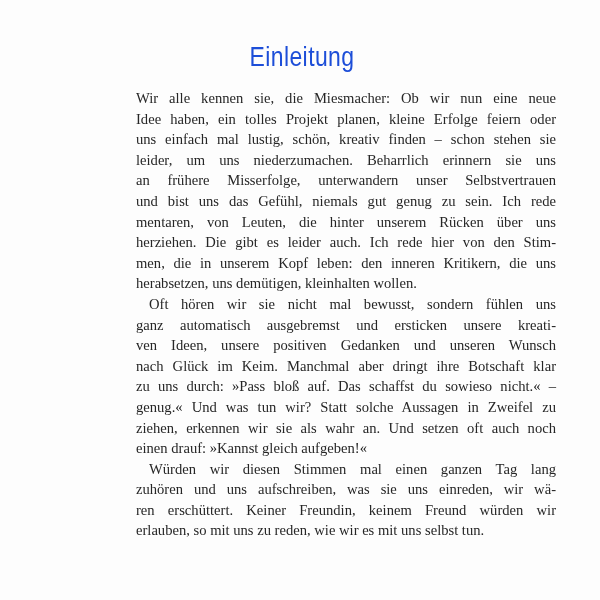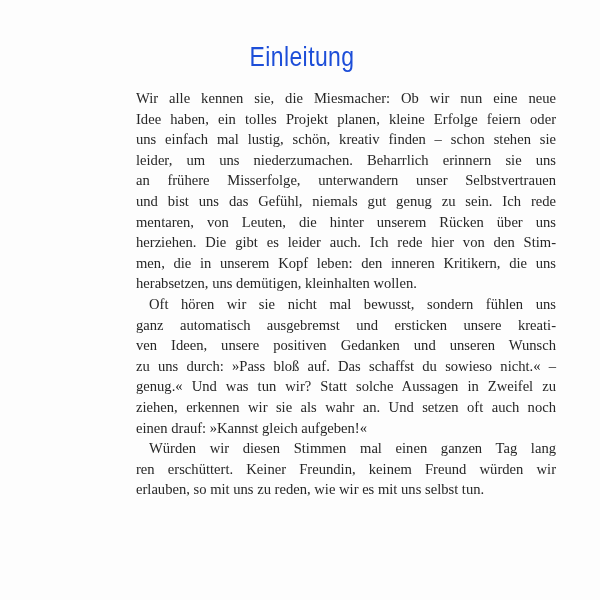--- a/index.html
+++ b/index.html
@@ -70,21 +70,23 @@
       <div class="line">leider, um uns niederzumachen. Beharrlich erinnern sie uns</div>
       <div class="line">an frühere Misserfolge, unterwandern unser Selbstvertrauen</div>
       <div class="line">und bist uns das Gefühl, niemals gut genug zu sein. Ich rede</div>
       <div class="line">mentaren, von Leuten, die hinter unserem Rücken über uns</div>
       <div class="line">herziehen. Die gibt es leider auch. Ich rede hier von den Stim-</div>
       <div class="line">men, die in unserem Kopf leben: den inneren Kritikern, die uns</div>
       <div class="line last">herabsetzen, uns demütigen, kleinhalten wollen.</div>
       <div class="line indent">Oft hören wir sie nicht mal bewusst, sondern fühlen uns</div>
       <div class="line">ganz automatisch ausgebremst und ersticken unsere kreati-</div>
       <div class="line">ven Ideen, unsere positiven Gedanken und unseren Wunsch</div>
+      <div class="line">nach Glück im Keim. Manchmal aber dringt ihre Botschaft klar</div>
       <div class="line">zu uns durch: »Pass bloß auf. Das schaffst du sowieso nicht.« –</div>
       <div class="line">genug.« Und was tun wir? Statt solche Aussagen in Zweifel zu</div>
       <div class="line">ziehen, erkennen wir sie als wahr an. Und setzen oft auch noch</div>
       <div class="line last">einen drauf: »Kannst gleich aufgeben!«</div>
       <div class="line indent">Würden wir diesen Stimmen mal einen ganzen Tag lang</div>
+      <div class="line">zuhören und uns aufschreiben, was sie uns einreden, wir wä-</div>
       <div class="line">ren erschüttert. Keiner Freundin, keinem Freund würden wir</div>
       <div class="line last">erlauben, so mit uns zu reden, wie wir es mit uns selbst tun.</div>
     </div>
 </div>
 
 </body></html>

